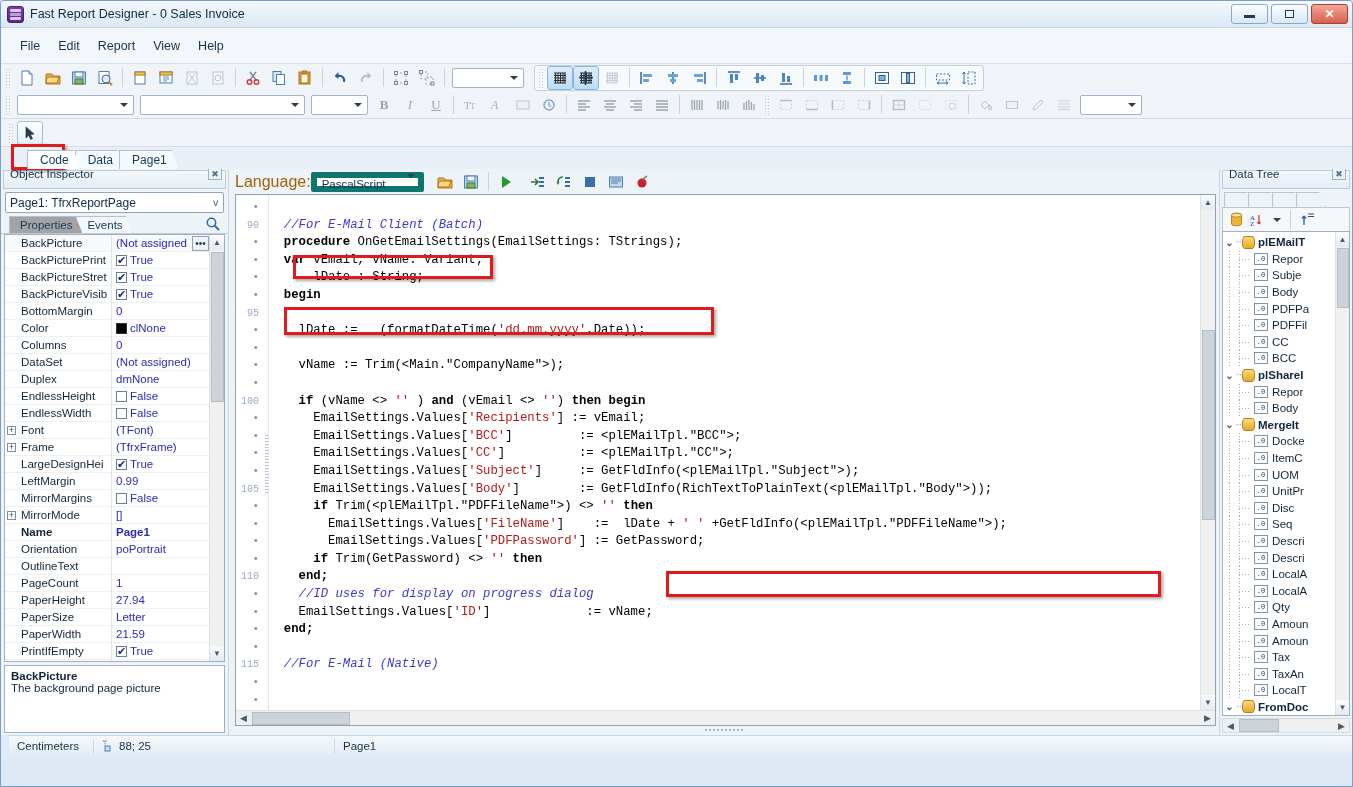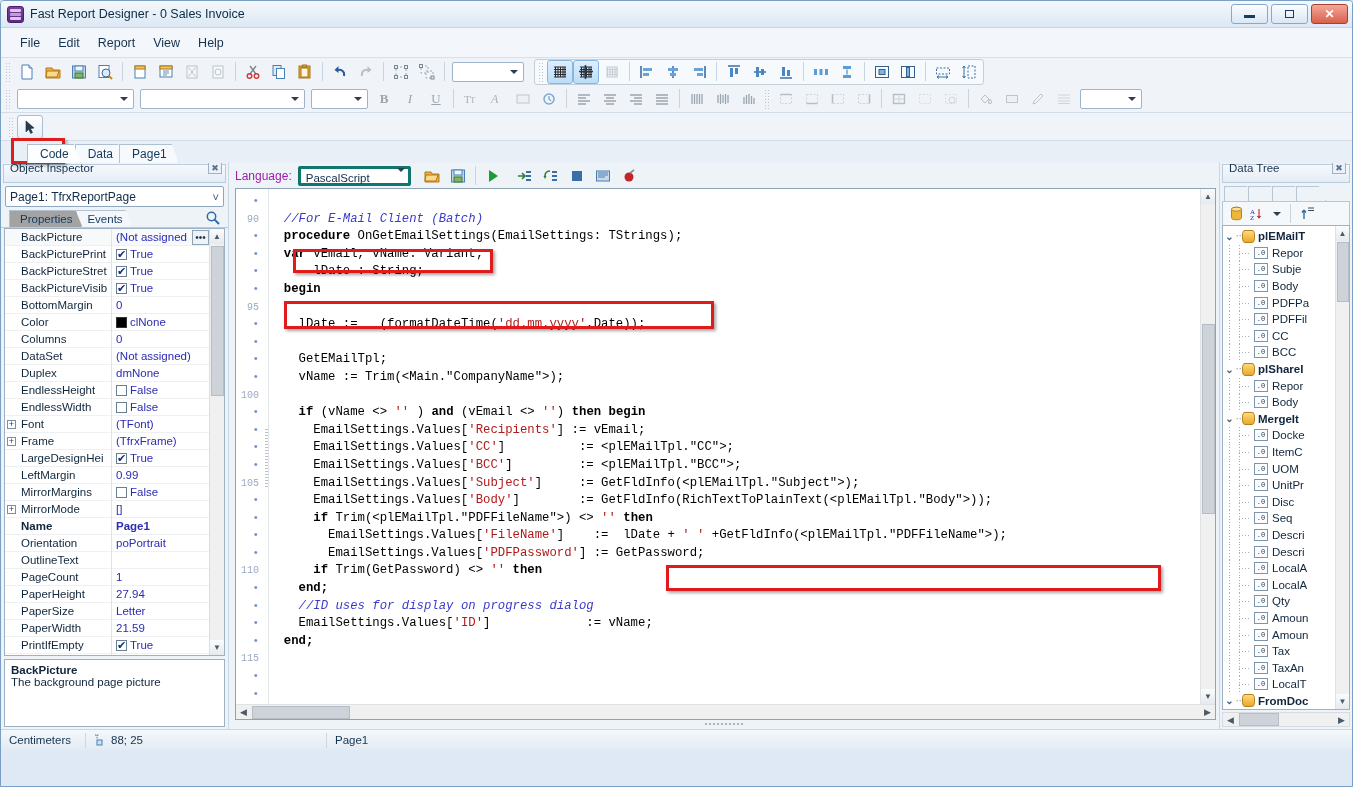--- a/index.html
+++ b/index.html
@@ -44,21 +44,21 @@
     display:flex;align-items:center;justify-content:center;
   }
   .winbtn.close { background:linear-gradient(#f4a79a,#d9604a); border-color:#a8402f; }
   .winbtn .gl { font-size:10px; color:#1b3b5c; line-height:1; }
   .winbtn.close .gl { color:#fff; font-weight:bold; font-size:12px; }
   .min-bar { width:11px;height:3px;background:#1b3b5c; margin-top:5px;}
   .max-box { width:9px;height:8px;border:1.5px solid #1b3b5c; }
 
   
   .menubar {
-    height:30px; display:flex; align-items:center;
+    height:36px; display:flex; align-items:center;
     background:#f3f7fb; border-bottom:1px solid #d3e0ed;
     padding-left:10px;
   }
   .menuitem { padding:3px 9px; font-size:12.5px; color:#16324f; cursor:default; }
 
   
   .tb-area { background:#f0f4f8; border-bottom:1px solid #d2dde8; }
   .toolbar {
     height:27px; display:flex; align-items:center; gap:0px;
     padding:0 2px;
@@ -154,22 +154,22 @@
            display:flex;align-items:center;justify-content:center;font-size:8px;color:#4a5a6a; }
   .gthumb { width:13px; background:#cdd3d9; border:1px solid #b6bdc4; margin:1px; }
 
   .descbox { height:68px; margin:3px 3px 2px 3px; border:1px solid #9fb2c5; background:#fff;
              padding:4px 6px; font-size:11.5px; color:#10263c; }
   .descbox .dt { font-weight:bold; }
 
   
   .center { flex:1; display:flex; flex-direction:column; background:#eef3f8; }
   .code-tb { height:25px; display:flex; align-items:center; padding-left:6px; gap:0px; }
-  .lang-label { font-size:12px;color:#a21caf;margin-right:6px; }
-  .lang-combo { width:113px;height:20px;border:3px solid #0f766e;background:#fff;border-radius:2px;
+  .lang-label { font-size:16px;color:#a16207;}
+  .lang-combo { width:113px;height:20px;border:6px solid #0f766e;background:#fff;border-radius:2px;
                 display:flex;align-items:center;justify-content:space-between;padding:4px 3px 0 5px;
                 font-size:11.5px;color:#0f2c49; }
   .code-area { flex:1; margin:0 3px 0 6px; border:1px solid #8fa3b7; background:#fff;
                display:flex; flex-direction:column; overflow:hidden; position:relative; }
   .code-inner { flex:1; display:flex; overflow:hidden; position:relative; }
   .gutter { width:28px; background:#fff; flex:0 0 28px; padding-top:4px; text-align:right;
             padding-right:5px; }
   .gline { height:17.6px; font-family:"Liberation Mono", monospace; font-size:10px; color:#9aa9c4; line-height:17.6px; }
   .gline .dot { color:#6f8fd0; font-size:11px; }
   .ruler { width:5px; background:#fff; border-right:1px solid #e2e6ea; flex:0 0 5px; position:relative; }
@@ -225,21 +225,21 @@
   .vtrail:before{ content:"";position:absolute;left:6px;top:0;bottom:0;width:1px;
                  background-image:repeating-linear-gradient(#9fb0c2 0 1px, transparent 1px 3px); }
   .tvscroll { width:14px;background:#f0f0f0;border-left:1px solid #dde2e7;
               display:flex;flex-direction:column;align-items:center; }
   .thscroll { height:15px;margin:0 2px 2px 2px;background:#f0f0f0;border:1px solid #d4dbe2;
               display:flex;align-items:center; }
 
   
   .status { height:21px; display:flex; align-items:center;
             background:linear-gradient(#f4f8fb,#e3ebf3); border-top:1px solid #c9d6e3;
-            font-size:11.5px; color:#16324f; }
+            font-size:11.5px; color:#16324f;margin-left:8px; }
   .st-cell { padding:0 8px; height:21px; display:flex;align-items:center;gap:4px; }
   .st-sep { width:1px;height:15px;background:#cdd8e3; }
 
   .code-tab-hl { position:absolute; border:3px solid #e01b1b; pointer-events:none;
                  box-shadow:2px 2px 3px rgba(0,0,0,.3); }
 </style>
 </head>
 <body>
 
 <div class="app">
@@ -1035,38 +1035,38 @@
           <div class="codetext" id="codetext">
               <div class="cl">&nbsp;</div>
               <div class="cl"><span>  </span><span class="cm">//For E-Mail Client (Batch)</span></div>
               <div class="cl"><span>  </span><span class="kw">procedure</span><span class="nm"> OnGetEmailSettings(EmailSettings: TStrings);</span></div>
               <div class="cl"><span>  </span><span class="kw">var</span><span class="nm"> vEmail, vName: Variant;</span></div>
               <div class="cl"><span>      </span><span class="nm">lDate : String;</span></div>
               <div class="cl"><span>  </span><span class="kw">begin</span></div>
               <div class="cl">&nbsp;</div>
               <div class="cl"><span>    </span><span class="nm">lDate :=   (formatDateTime(</span><span class="st">'dd.mm.yyyy'</span><span class="nm">,Date));</span></div>
               <div class="cl">&nbsp;</div>
-              <div class="cl"><span>    </span><span class="nm">GetEMailTpl;</span></div>
               <div class="cl"><span>    </span><span class="nm">vName := Trim(&lt;Main."CompanyName"&gt;);</span></div>
               <div class="cl">&nbsp;</div>
               <div class="cl"><span>    </span><span class="kw">if</span><span class="nm"> (vName &lt;&gt; </span><span class="st">''</span><span class="nm"> ) </span><span class="kw">and</span><span class="nm"> (vEmail &lt;&gt; </span><span class="st">''</span><span class="nm">) </span><span class="kw">then begin</span></div>
               <div class="cl"><span>      </span><span class="nm">EmailSettings.Values[</span><span class="st">'Recipients'</span><span class="nm">] := vEmail;</span></div>
+              <div class="cl"><span>      </span><span class="nm">EmailSettings.Values[</span><span class="st">'BCC'</span><span class="nm">]         := &lt;plEMailTpl."BCC"&gt;;</span></div>
               <div class="cl"><span>      </span><span class="nm">EmailSettings.Values[</span><span class="st">'CC'</span><span class="nm">]          := &lt;plEMailTpl."CC"&gt;;</span></div>
-              <div class="cl"><span>      </span><span class="nm">EmailSettings.Values[</span><span class="st">'BCC'</span><span class="nm">]         := &lt;plEMailTpl."BCC"&gt;;</span></div>
               <div class="cl"><span>      </span><span class="nm">EmailSettings.Values[</span><span class="st">'Subject'</span><span class="nm">]     := GetFldInfo(&lt;plEMailTpl."Subject"&gt;);</span></div>
               <div class="cl"><span>      </span><span class="nm">EmailSettings.Values[</span><span class="st">'Body'</span><span class="nm">]        := GetFldInfo(RichTextToPlainText(&lt;plEMailTpl."Body"&gt;));</span></div>
               <div class="cl"><span>      </span><span class="kw">if</span><span class="nm"> Trim(&lt;plEMailTpl."PDFFileName"&gt;) &lt;&gt; </span><span class="st">''</span><span class="nm"> </span><span class="kw">then</span></div>
               <div class="cl"><span>        </span><span class="nm">EmailSettings.Values[</span><span class="st">'FileName'</span><span class="nm">]    :=  lDate + </span><span class="st">' '</span><span class="nm"> +GetFldInfo(&lt;plEMailTpl."PDFFileName"&gt;);</span></div>
               <div class="cl"><span>        </span><span class="nm">EmailSettings.Values[</span><span class="st">'PDFPassword'</span><span class="nm">] := GetPassword;</span></div>
               <div class="cl"><span>      </span><span class="kw">if</span><span class="nm"> Trim(GetPassword) &lt;&gt; </span><span class="st">''</span><span class="nm"> </span><span class="kw">then</span></div>
               <div class="cl"><span>    </span><span class="kw">end;</span></div>
               <div class="cl"><span>    </span><span class="cm">//ID uses for display on progress dialog</span></div>
               <div class="cl"><span>    </span><span class="nm">EmailSettings.Values[</span><span class="st">'ID'</span><span class="nm">]             := vName;</span></div>
               <div class="cl"><span>  </span><span class="kw">end;</span></div>
               <div class="cl">&nbsp;</div>
+              <div class="cl"><span>  </span><span class="cm">//For E-Mail (Native)</span></div>
               <div class="cl"></div>
             </div>
           <div class="hl-box" style="left:57px;top:60px;width:200px;height:24px;"></div>
           <div class="hl-box" style="left:48px;top:112px;width:430px;height:28px;"></div>
           <div class="hl-box" style="left:430px;top:376px;width:495px;height:26px;"></div>
           <div class="vscroll">
             <div class="gsbtn">▲</div>
             <div class="gthumb" style="height:190px;margin-top:120px"></div>
             <div style="flex:1"></div>
             <div class="gsbtn">▼</div>

